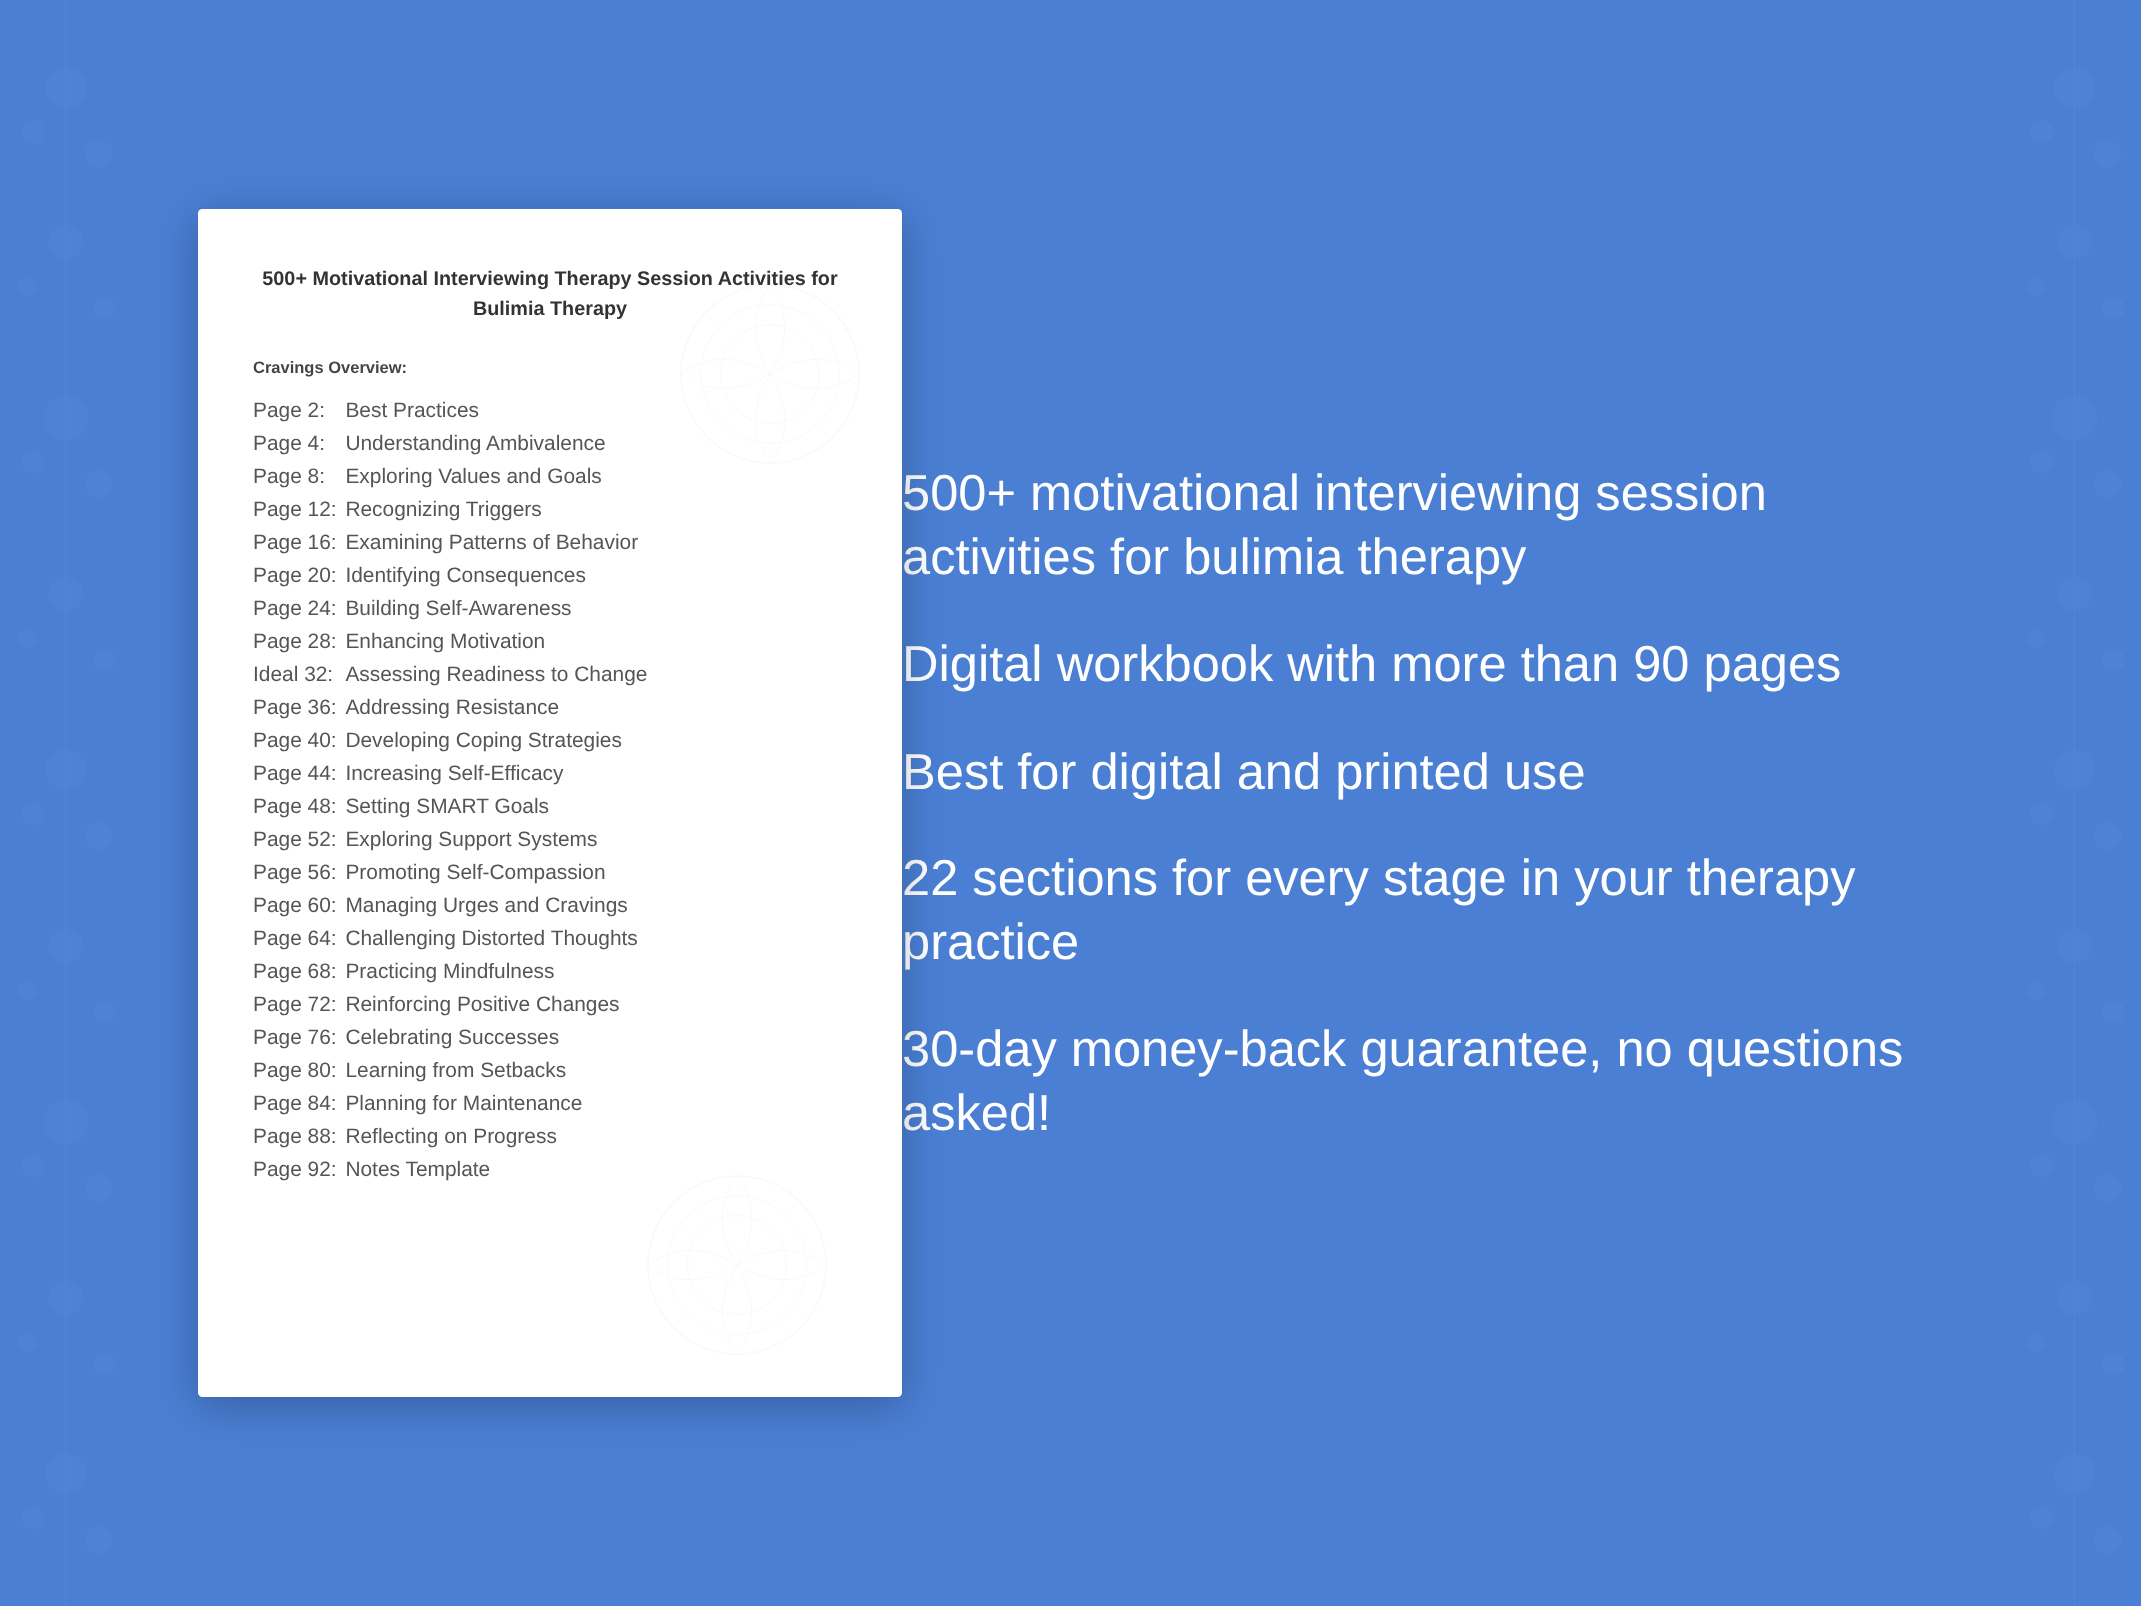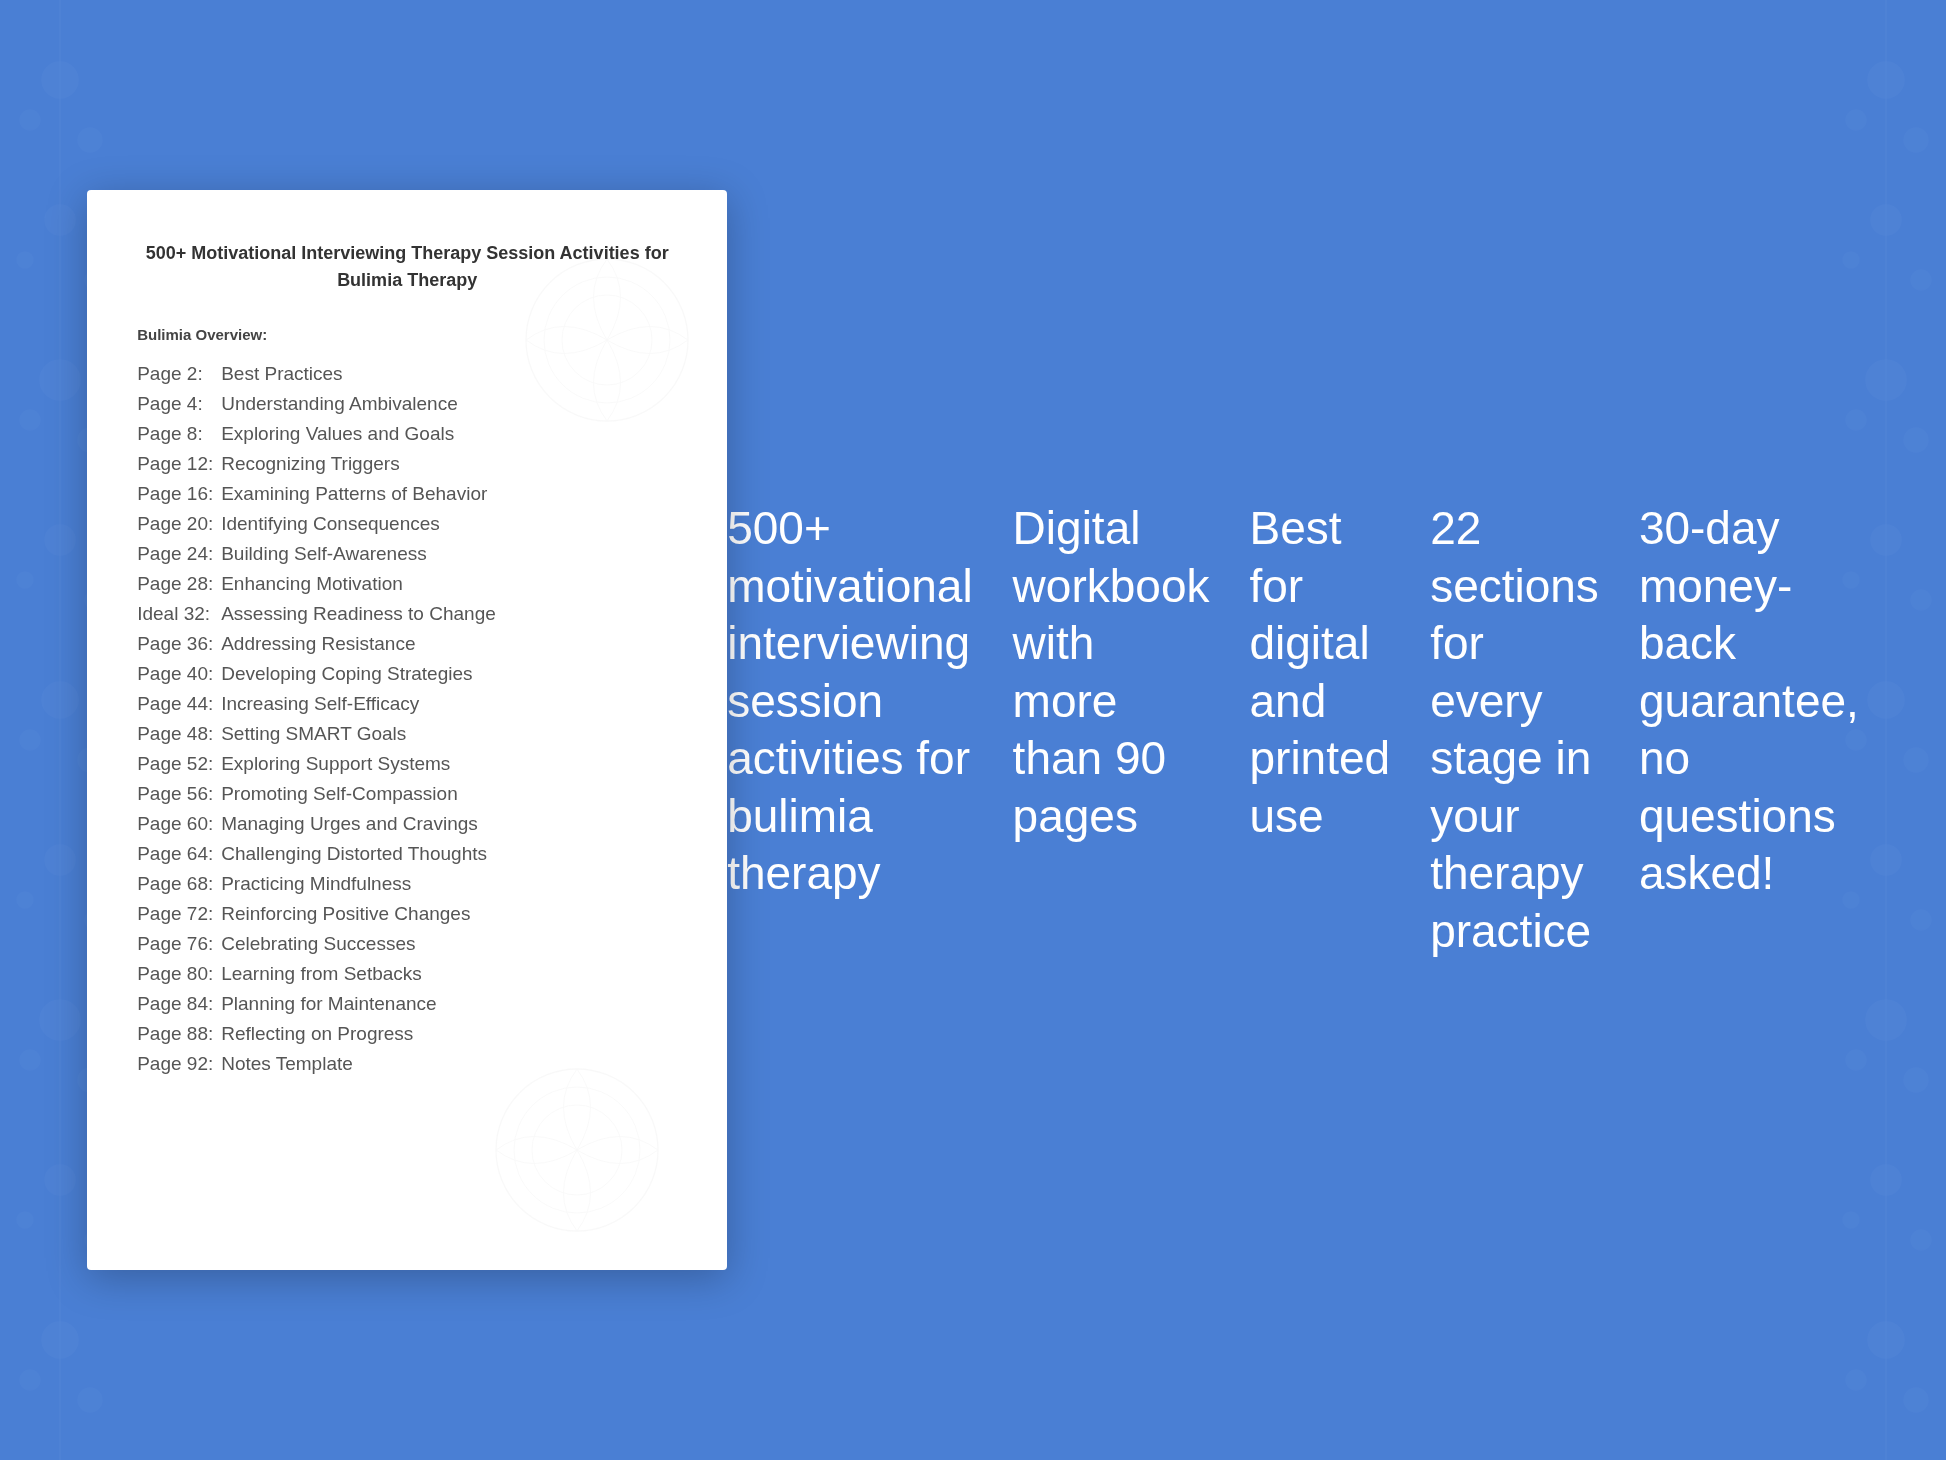--- a/index.html
+++ b/index.html
@@ -106,21 +106,21 @@
     }
 
     .toc-text {
       color: #555;
     }
 
     
     .features-panel {
       flex: 1;
       display: flex;
-      flex-direction: row;
+      flex-direction: column;
       gap: 40px;
     }
 
     .feature-item {
       font-size: 46px;
       font-weight: 400;
       color: #ffffff;
       line-height: 1.25;
       font-family: 'Segoe UI', Arial, sans-serif;
     }
@@ -218,21 +218,21 @@
       <circle cx="100" cy="100" r="70" fill="none" stroke="#aaa" stroke-width="1"></circle>
       <circle cx="100" cy="100" r="50" fill="none" stroke="#aaa" stroke-width="1"></circle>
       <path d="M100 10 Q130 50 100 100 Q70 50 100 10Z" fill="none" stroke="#aaa" stroke-width="1"></path>
       <path d="M100 190 Q130 150 100 100 Q70 150 100 190Z" fill="none" stroke="#aaa" stroke-width="1"></path>
       <path d="M10 100 Q50 130 100 100 Q50 70 10 100Z" fill="none" stroke="#aaa" stroke-width="1"></path>
       <path d="M190 100 Q150 130 100 100 Q150 70 190 100Z" fill="none" stroke="#aaa" stroke-width="1"></path>
     </svg>
 
     <h1 class="doc-title">500+ Motivational Interviewing Therapy Session Activities for Bulimia Therapy</h1>
 
-    <p class="toc-header">Bulimia Overview:</p>
+    <p class="toc-header">Cravings Overview:</p>
 
     <ul class="toc-list" id="toc-list">
     <li class="toc-item">
           <span class="toc-page">Page  2:</span>
           <span class="toc-text">Best Practices</span>
         </li>
         <li class="toc-item">
           <span class="toc-page">Page  4:</span>
           <span class="toc-text">Understanding Ambivalence</span>
         </li>

